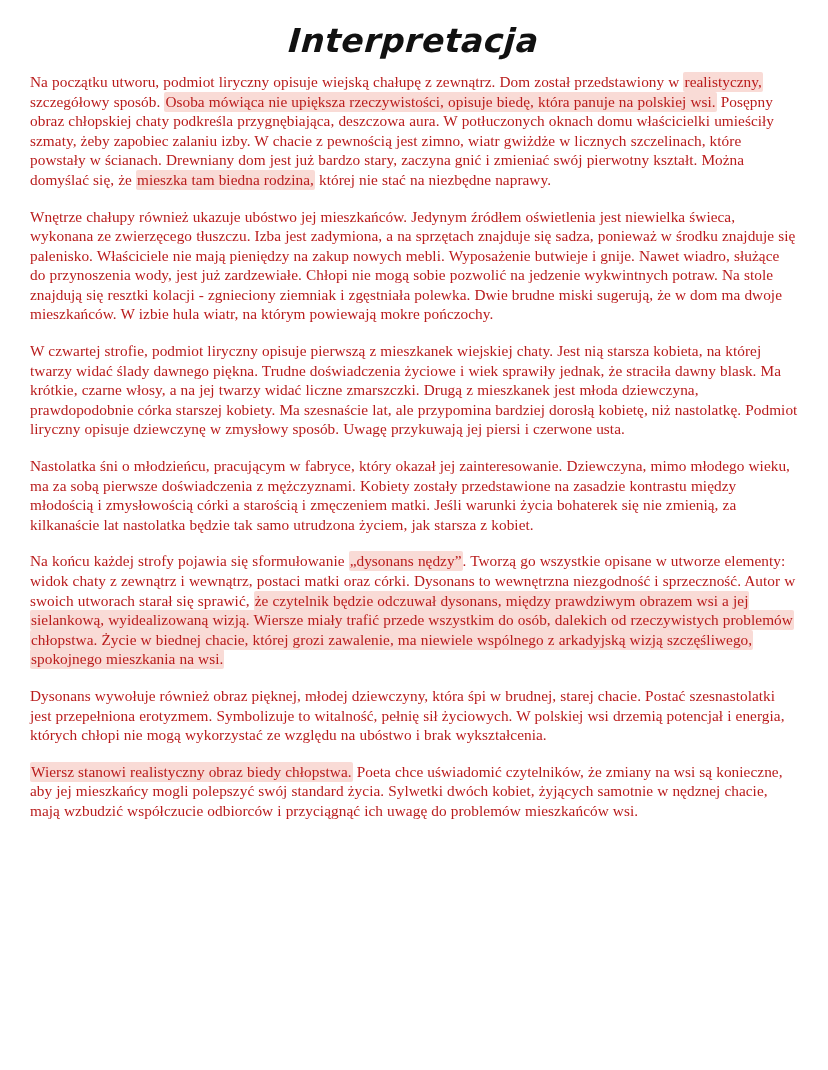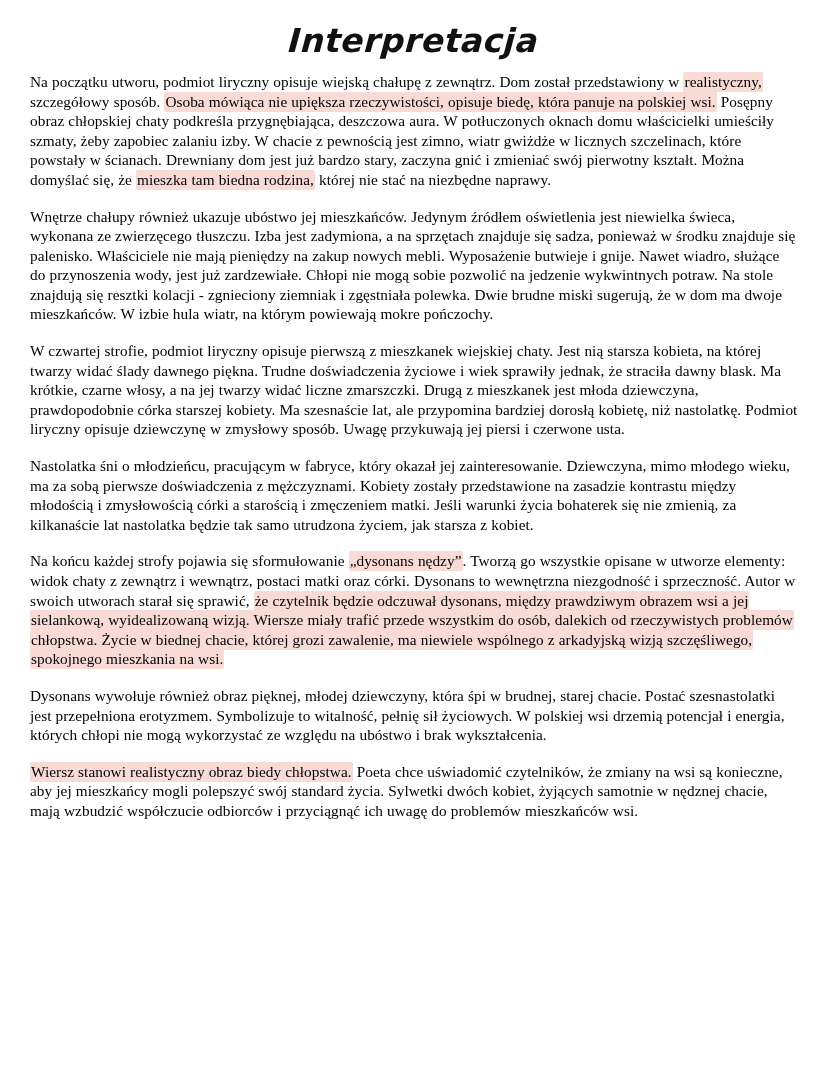--- a/index.html
+++ b/index.html
@@ -39,21 +39,21 @@
   }
   .body-text {
     padding: 0 30px 0 30px;
     box-sizing: border-box;
   }
   p.para {
     margin: 0 0 17px 0;
     font-size: 15.3px;
     line-height: 19.6px;
     text-align: left;
-    color: #000000;
+    color: #b91c1c;
     letter-spacing: 0.05px;
     word-spacing: 0.2px;
   }
   p.para:last-child {
     margin-bottom: 8px;
   }
   .hl {
     background-color: #f9dbd6;
     border-radius: 2px;
     box-decoration-break: clone;

